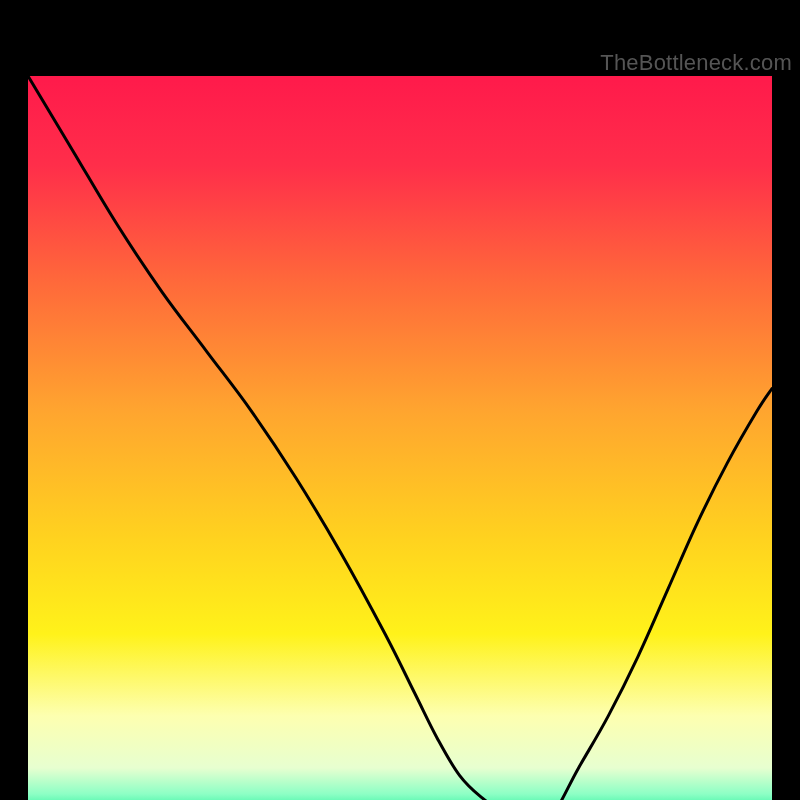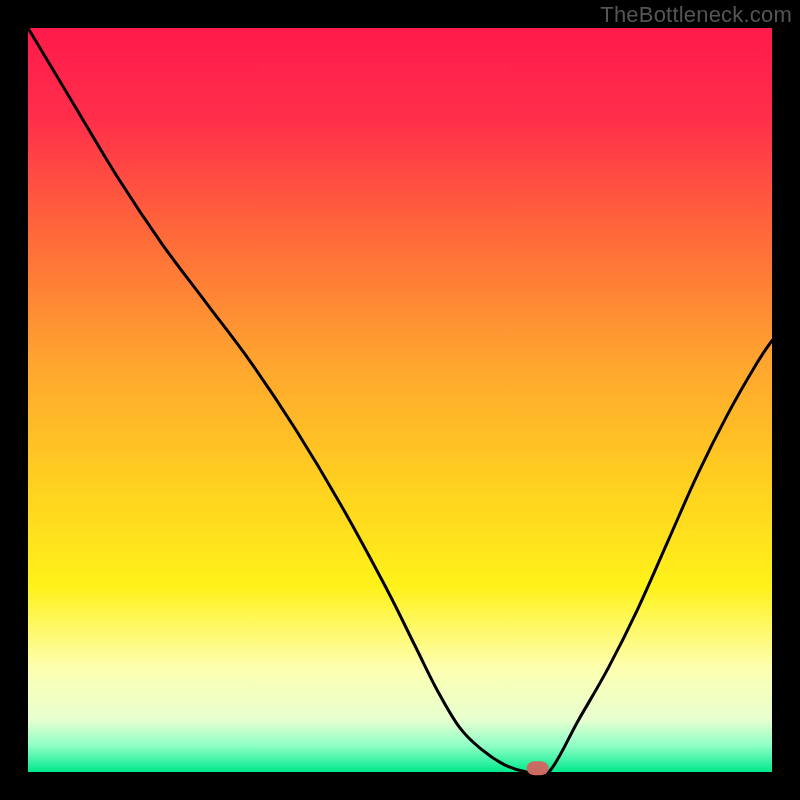--- a/index.html
+++ b/index.html
@@ -8,20 +8,21 @@
     width: 800px;
     height: 800px;
     background: #000;
     overflow: hidden;
     font-family: Arial, Helvetica, sans-serif;
   }
   .chart-container {
     position: relative;
     width: 800px;
     height: 724px;
+    margin-top: 48px;
   }
   .watermark {
     position: absolute;
     top: 2px;
     right: 8px;
     color: #555;
     font-size: 22px;
     font-weight: 500;
     letter-spacing: 0.2px;
     z-index: 5;

